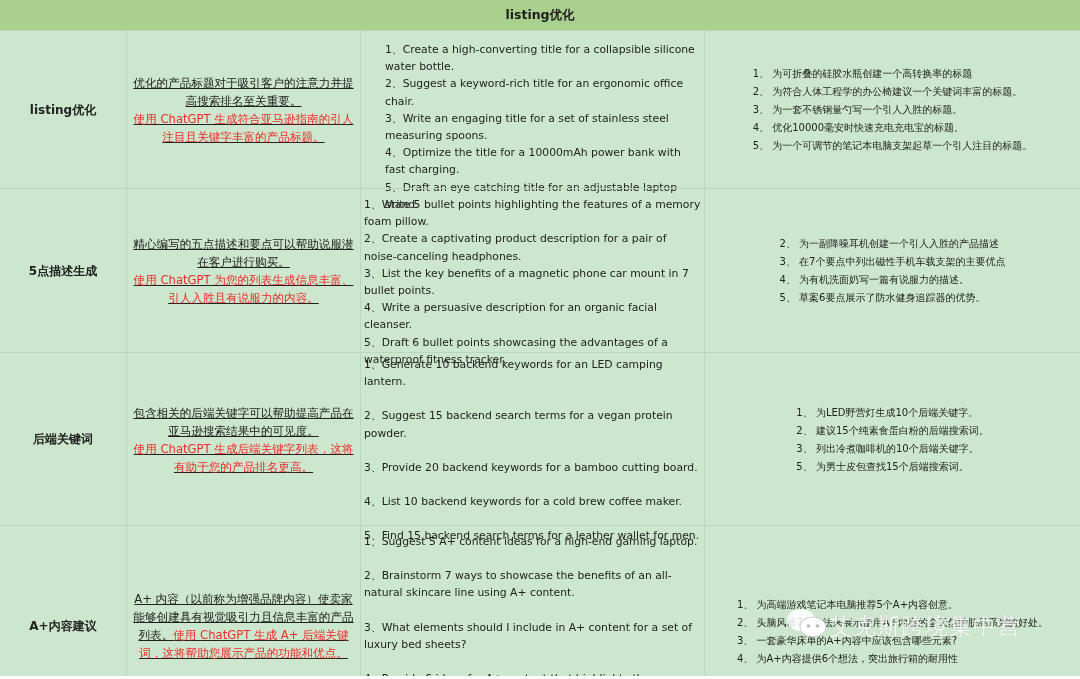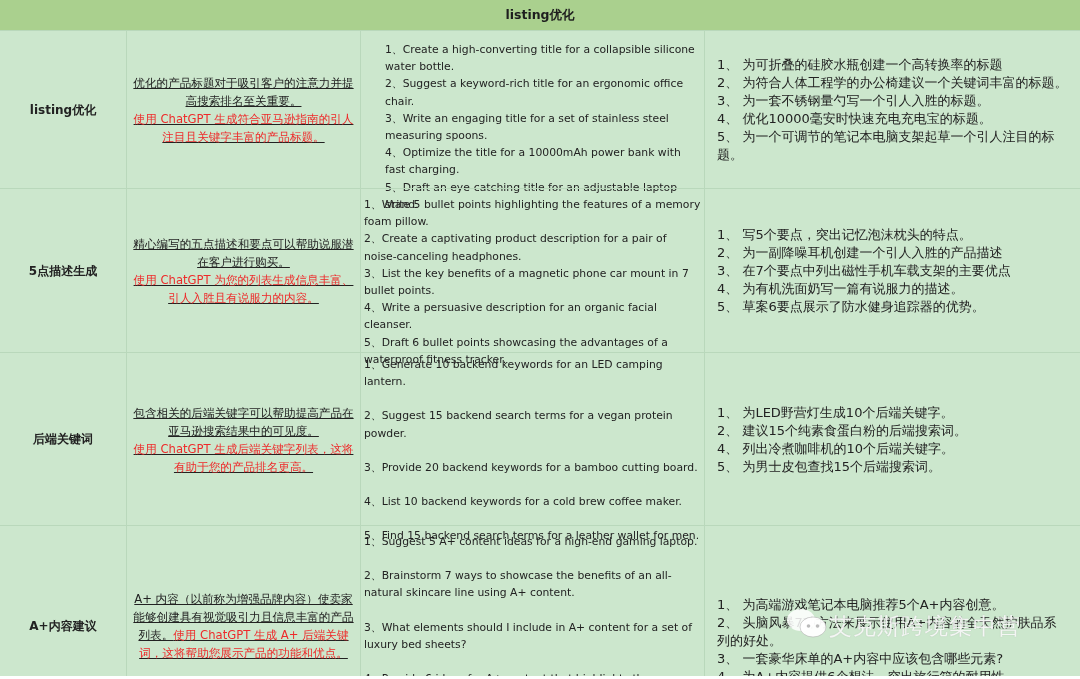--- a/index.html
+++ b/index.html
@@ -26,21 +26,21 @@
     }
     .cell {
       position: absolute; top: 0; bottom: 0;
       box-sizing: border-box;
       border-left: 1px solid #b9d8bb;
       display: flex; align-items: center;
     }
     .c1 { left: 0; width: 126px; border-left: none; justify-content: center; font-weight: bold; font-size: 12px; }
     .c2 { left: 126px; width: 234px; justify-content: center; text-align: center; font-size: 11.6px; line-height: 18px; padding: 0 4px; text-decoration: underline; }
     .c3 { left: 360px; width: 344px; padding: 0 3px; font-size: 10.8px; line-height: 17.2px; align-items: flex-start; }
-    .c4 { left: 704px; width: 376px; padding: 0 12px; font-size: 13px; line-height: 18px; }
+    .c4 { left: 704px; width: 376px; padding: 0 12px; font-size: 10px; line-height: 18px; justify-content: center; }
     .c2 .red { color: #ee2a2a; }
     .list { margin: 0; padding: 0; list-style: none; }
     .c3 .list { padding-top: 2px; }
     .list li { margin: 0; }
     .spaced li { margin-bottom: 17px; }
     .spaced li:last-child { margin-bottom: 17px; }
     .watermark {
       position: absolute; left: 785px; top: 607px;
       display: flex; align-items: center; 
       color: rgba(255,255,255,0.85);
@@ -105,21 +105,20 @@
       <ul class="list">
         <li>1、Write 5 bullet points highlighting the features of a memory foam pillow.</li>
         <li>2、Create a captivating product description for a pair of noise-canceling headphones.</li>
         <li>3、List the key benefits of a magnetic phone car mount in 7 bullet points.</li>
         <li>4、Write a persuasive description for an organic facial cleanser.</li>
         <li>5、Draft 6 bullet points showcasing the advantages of a waterproof fitness tracker.</li>
       </ul>
     </div>
     <div class="cell c4">
       <ul class="list">
-        <li>1、 写5个要点，突出记忆泡沫枕头的特点。</li>
         <li>2、 为一副降噪耳机创建一个引人入胜的产品描述</li>
         <li>3、 在7个要点中列出磁性手机车载支架的主要优点</li>
         <li>4、 为有机洗面奶写一篇有说服力的描述。</li>
         <li>5、 草案6要点展示了防水健身追踪器的优势。</li>
       </ul>
     </div>
   </div>
 
   <div class="row" style="top:352px;height:173px;">
     <div class="cell c1">
@@ -137,21 +136,21 @@
         <li>2、Suggest 15 backend search terms for a vegan protein powder.</li>
         <li>3、Provide 20 backend keywords for a bamboo cutting board.</li>
         <li>4、List 10 backend keywords for a cold brew coffee maker.</li>
         <li>5、Find 15 backend search terms for a leather wallet for men.</li>
       </ul>
     </div>
     <div class="cell c4">
       <ul class="list">
         <li>1、 为LED野营灯生成10个后端关键字。</li>
         <li>2、 建议15个纯素食蛋白粉的后端搜索词。</li>
-        <li>4、 列出冷煮咖啡机的10个后端关键字。</li>
+        <li>3、 列出冷煮咖啡机的10个后端关键字。</li>
         <li>5、 为男士皮包查找15个后端搜索词。</li>
       </ul>
     </div>
   </div>
 
   <div class="row" style="top:525px;height:200px;">
     <div class="cell c1">
       <span>A+内容建议</span>
     </div>
     <div class="cell c2">

